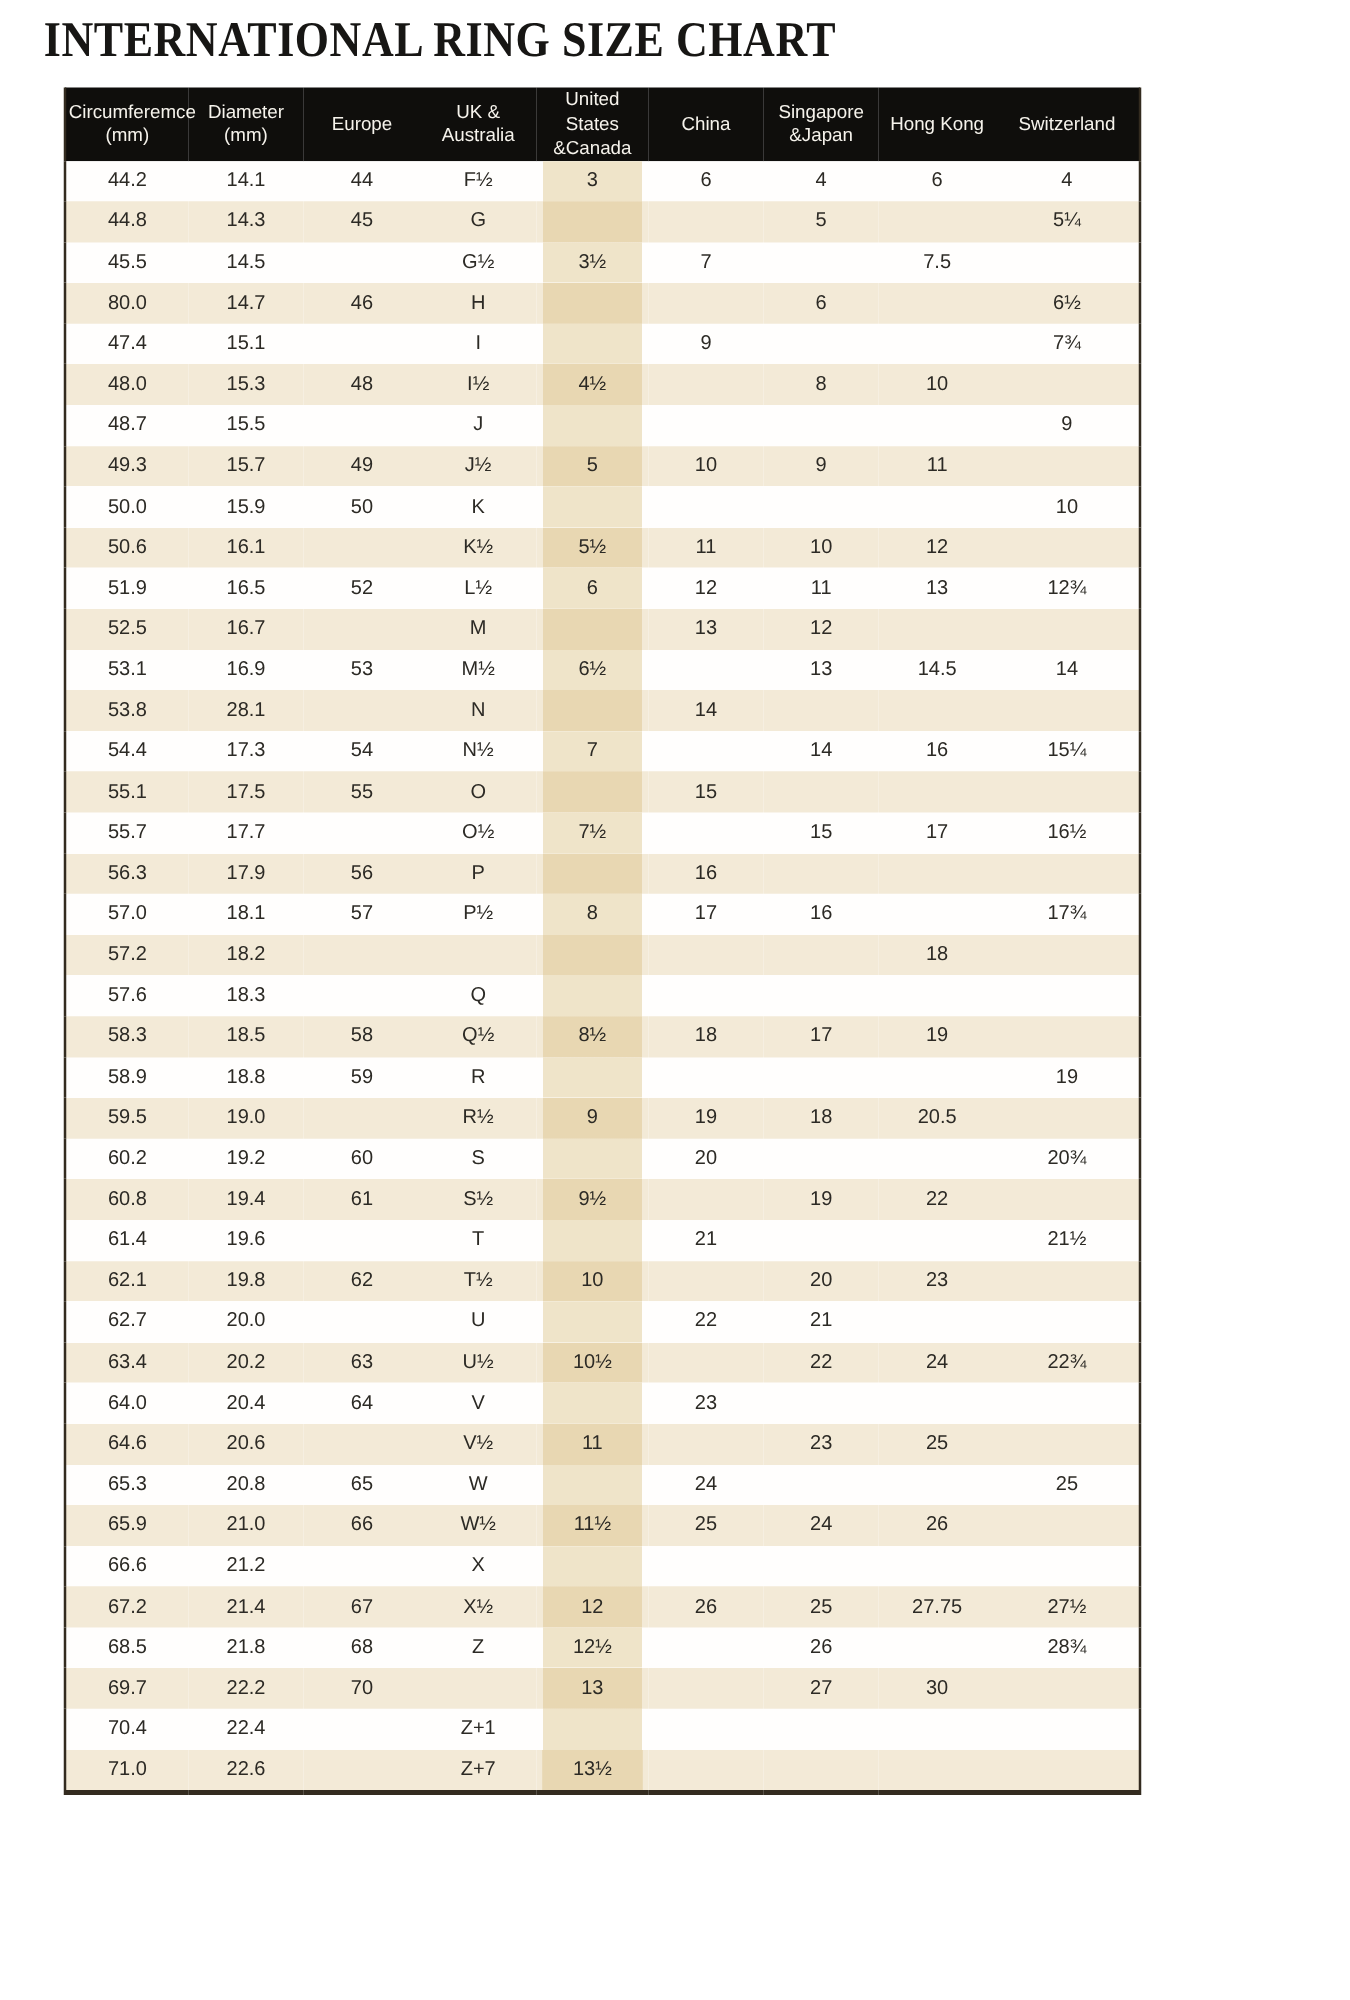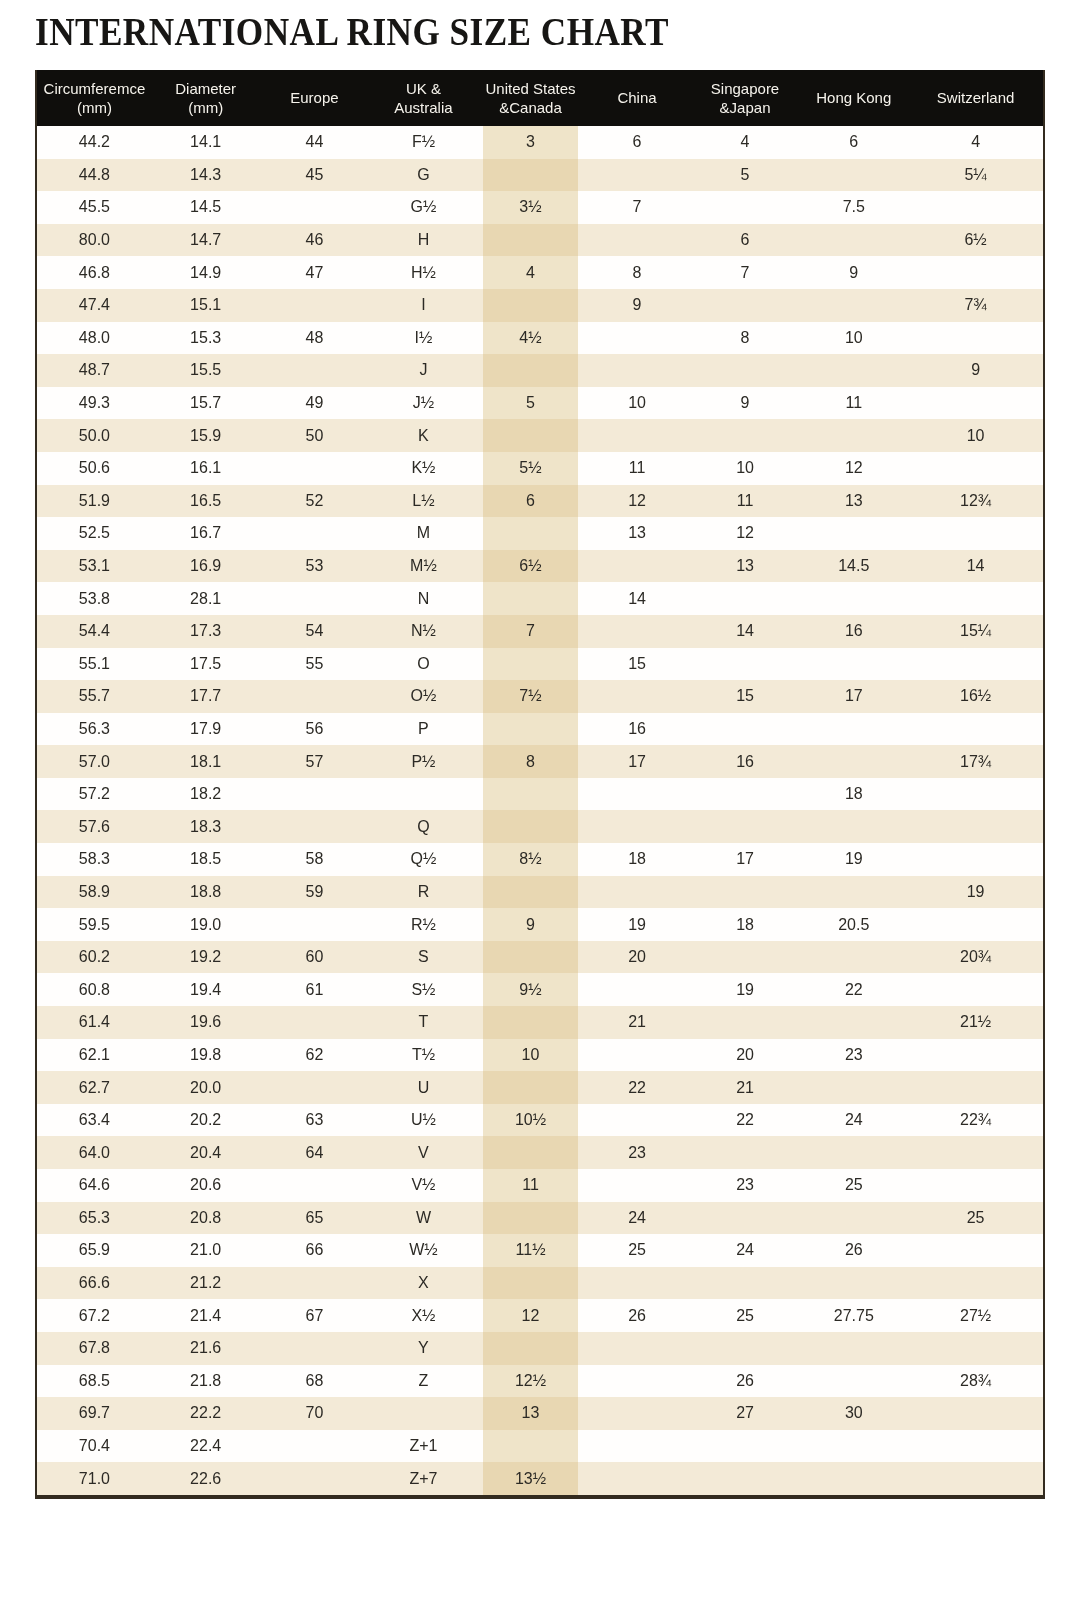--- a/index.html
+++ b/index.html
@@ -22,26 +22,27 @@
     margin: 8px 0 0 35px;
     letter-spacing: 0.5px;
     white-space: nowrap;
     transform: scaleX(0.88);
     transform-origin: left center;
   }
   .table-wrap {
     margin: 15px 35px 0 35px;
   }
   table.ring-table {
-    width: 1010px;
+    width: 862px;
     table-layout: fixed;
     border-collapse: collapse;
     border-left: 2px solid var(--border, #332b1f);
     border-right: 2px solid var(--border, #332b1f);
     border-bottom: 4px solid var(--border, #332b1f);
+    margin-left: 16px;
   }
   table.ring-table thead th {
     background: var(--header-bg, #0f0e0c);
     color: var(--header-text, #f6f3ec);
     font-weight: 400;
     font-size: 15px;
     line-height: 1.3;
     white-space: pre-line;
     height: 56px;
     vertical-align: middle;
@@ -148,31 +149,20 @@
           <td>14.7</td>
           <td>46</td>
           <td>H</td>
           <td></td>
           <td></td>
           <td>6</td>
           <td></td>
           <td>6½</td>
         </tr>
         <tr>
-          <td>46.8</td>
-          <td>14.9</td>
-          <td>47</td>
-          <td>H½</td>
-          <td>4</td>
-          <td>8</td>
-          <td>7</td>
-          <td>9</td>
-          <td></td>
-        </tr>
-        <tr>
           <td>47.4</td>
           <td>15.1</td>
           <td></td>
           <td>I</td>
           <td></td>
           <td>9</td>
           <td></td>
           <td></td>
           <td>7¾</td>
         </tr>
@@ -511,31 +501,20 @@
           <td>21.4</td>
           <td>67</td>
           <td>X½</td>
           <td>12</td>
           <td>26</td>
           <td>25</td>
           <td>27.75</td>
           <td>27½</td>
         </tr>
         <tr>
-          <td>67.8</td>
-          <td>21.6</td>
-          <td></td>
-          <td>Y</td>
-          <td></td>
-          <td></td>
-          <td></td>
-          <td></td>
-          <td></td>
-        </tr>
-        <tr>
           <td>68.5</td>
           <td>21.8</td>
           <td>68</td>
           <td>Z</td>
           <td>12½</td>
           <td></td>
           <td>26</td>
           <td></td>
           <td>28¾</td>
         </tr>

